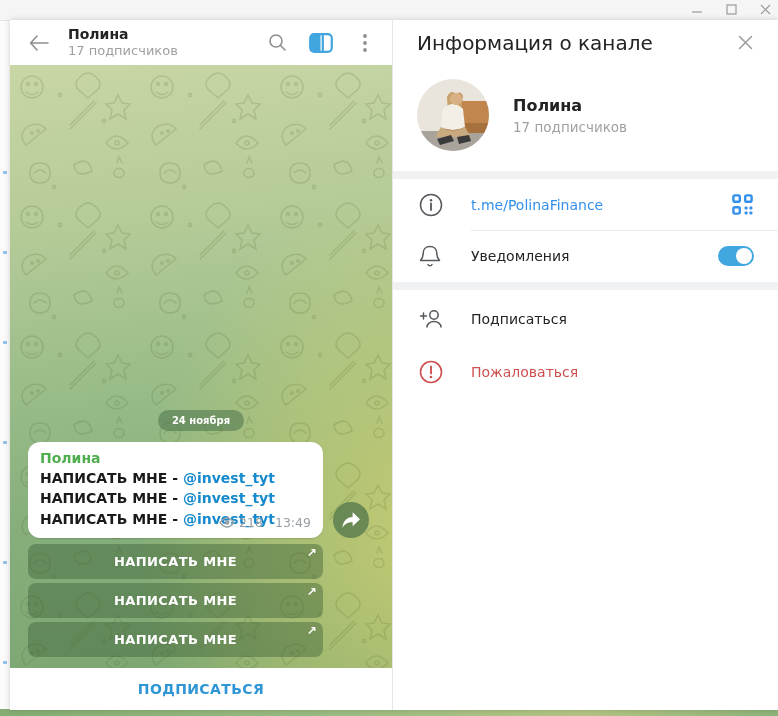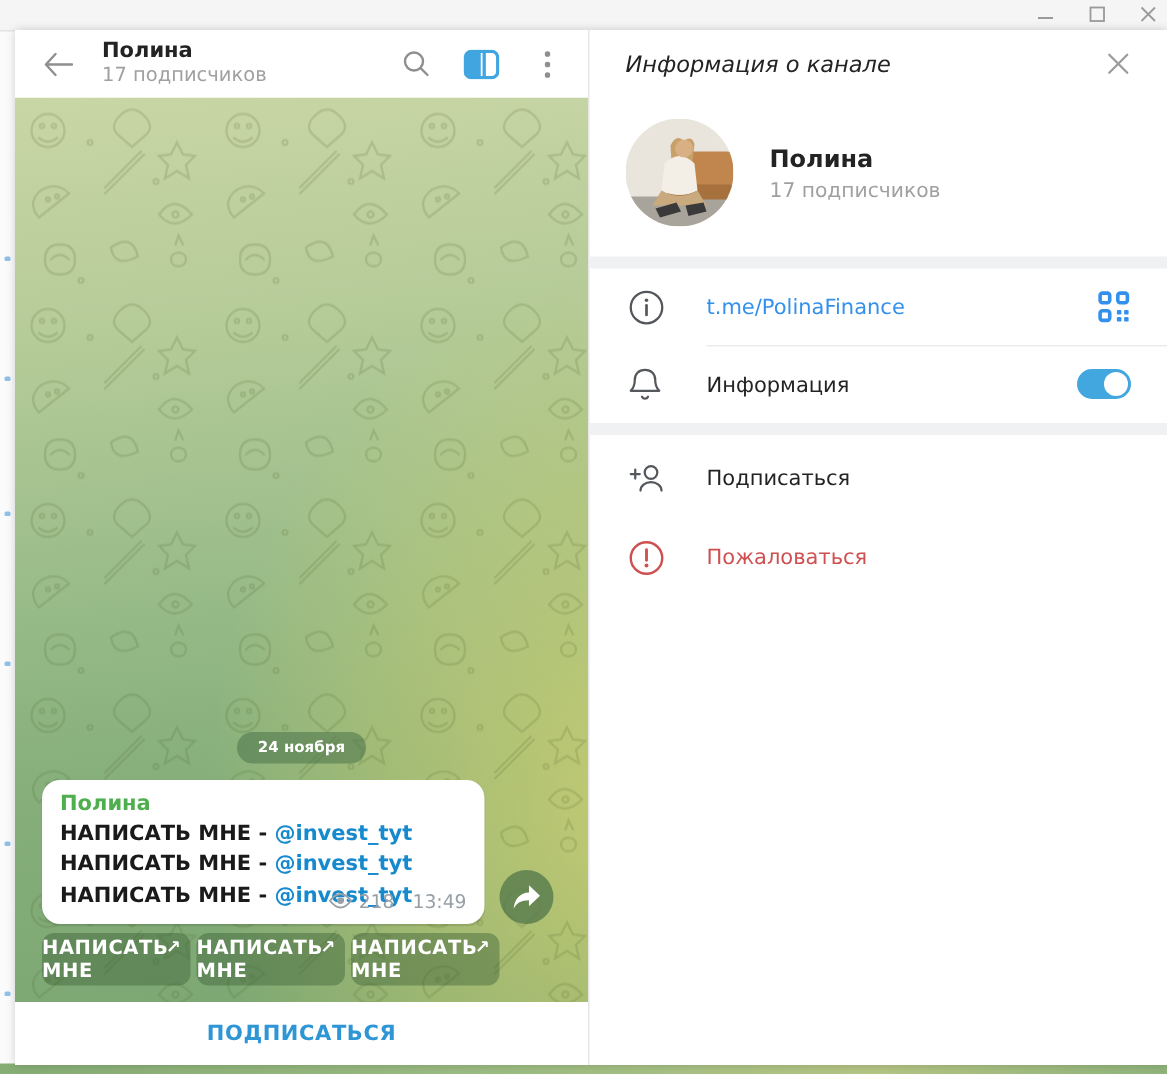--- a/index.html
+++ b/index.html
@@ -45,34 +45,34 @@
   .bubble { width:295px; background:#fff; border-radius:12px; padding:8px 12px 9px 12px; position:relative;
     box-shadow:0 1px 1px rgba(0,0,0,.12); }
   .author { color:#4fae4e; font-weight:bold; font-size:14px; margin-bottom:2px; }
   .msg-line { font-size:14px; font-weight:bold; color:#1a1a1a; line-height:1.45; }
   .msg-line a { color:#168acd; text-decoration:none; cursor:pointer; }
   .msg-meta { position:absolute; right:12px; bottom:8px; display:flex; align-items:center; gap:4px;
     color:#98a0a6; font-size:12.5px; font-weight:normal;text-align:center;}
   .share-btn { position:absolute; left:323px; bottom:0; width:36px; height:36px; border-radius:50%;
     background:rgba(84,120,75,.78); display:flex; align-items:center; justify-content:center; cursor:pointer; }
 
-  .kb { width:100%; padding:6px 59px 0 18px; display:flex; gap:4px; }
+  .kb { width:100%; padding:6px 59px 0 18px; display:flex; flex-direction:column; gap:4px; }
   .kb-btn { position:relative; width:295px; height:35px; border-radius:8px; background:rgba(58,94,52,.42);
     color:#fff; font-size:13px; font-weight:bold; letter-spacing:.4px;
     display:flex; align-items:center; justify-content:center; cursor:pointer; }
   .kb-arrow { position:absolute; top:3px; right:6px; color:#fff; font-size:12px; line-height:1; }
 
   .subscribe-bar { height:42px; background:#fff; display:flex; align-items:center; justify-content:center;
     flex:0 0 auto; cursor:pointer; position:relative; z-index:3; }
   .subscribe-label { color:#2f96d5; font-size:14px; font-weight:bold; letter-spacing:.4px; }
 
   
   .panel { flex:1; height:100%; background:#fff; border-left:1px solid #e6e6e6; position:relative; }
   .panel-header { height:45px; display:flex; align-items:center; padding:0 16px 0 24px; }
-  .panel-title { font-size:15px; color:#232323; flex:1;font-style:italic; }
+  .panel-title { font-size:20px; color:#232323; flex:1; }
   .close-x { width:34px; height:34px; display:flex; align-items:center; justify-content:center; cursor:pointer; color:#9b9b9b; }
 
   .profile { display:flex; align-items:center; padding:14px 24px 20px 24px; }
   .avatar { width:72px; height:72px; border-radius:50%; overflow:hidden; flex:0 0 auto; }
   .profile-text { margin-left:24px; }
   .profile-name { font-size:16px; font-weight:bold; color:#232323; margin-bottom:4px;}
   .profile-sub { font-size:13.5px; color:#a0a0a0; }
 
   .thick-divider { height:8px; background:#f0f1f2; }
 
@@ -316,21 +316,21 @@
       <div class="thin-divider"></div>
 
       <div class="row notif-row">
         <div class="row-icon">
           <svg width="22" height="24" viewBox="0 0 22 24">
               <path d="M11 2.5 c4.4 0 6.8 3 6.8 6.6 c0 4.2 1.3 6 2.7 7.4 H1.5 c1.4 -1.4 2.7 -3.2 2.7 -7.4 C4.2 5.5 6.6 2.5 11 2.5 Z" fill="none" stroke="#54585c" stroke-width="1.5" stroke-linejoin="round"></path>
               <path d="M9 20.5 a2.2 2.2 0 0 0 4 0" fill="none" stroke="#54585c" stroke-width="1.5" stroke-linecap="round"></path>
             </svg>
         </div>
         <div class="row-body">
-          <span class="row-label">Информация</span>
+          <span class="row-label">Уведомления</span>
         </div>
         <div class="toggle">
             <div class="knob"></div>
           </div>
       </div>
 
       <div class="thick-divider"></div>
 
       <div class="action-row mt8">
         <div class="row-icon">

